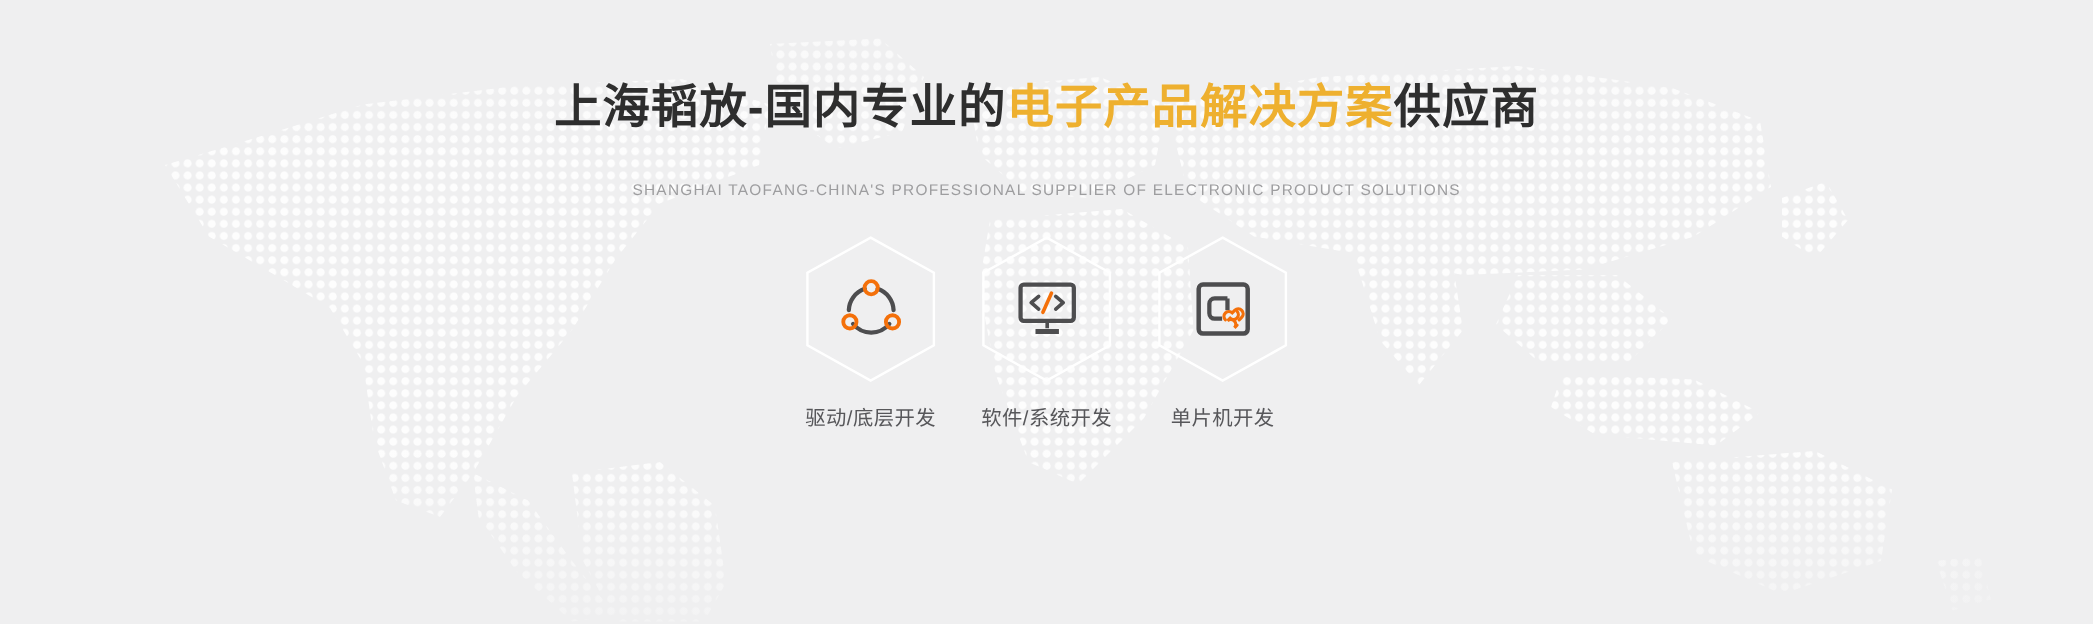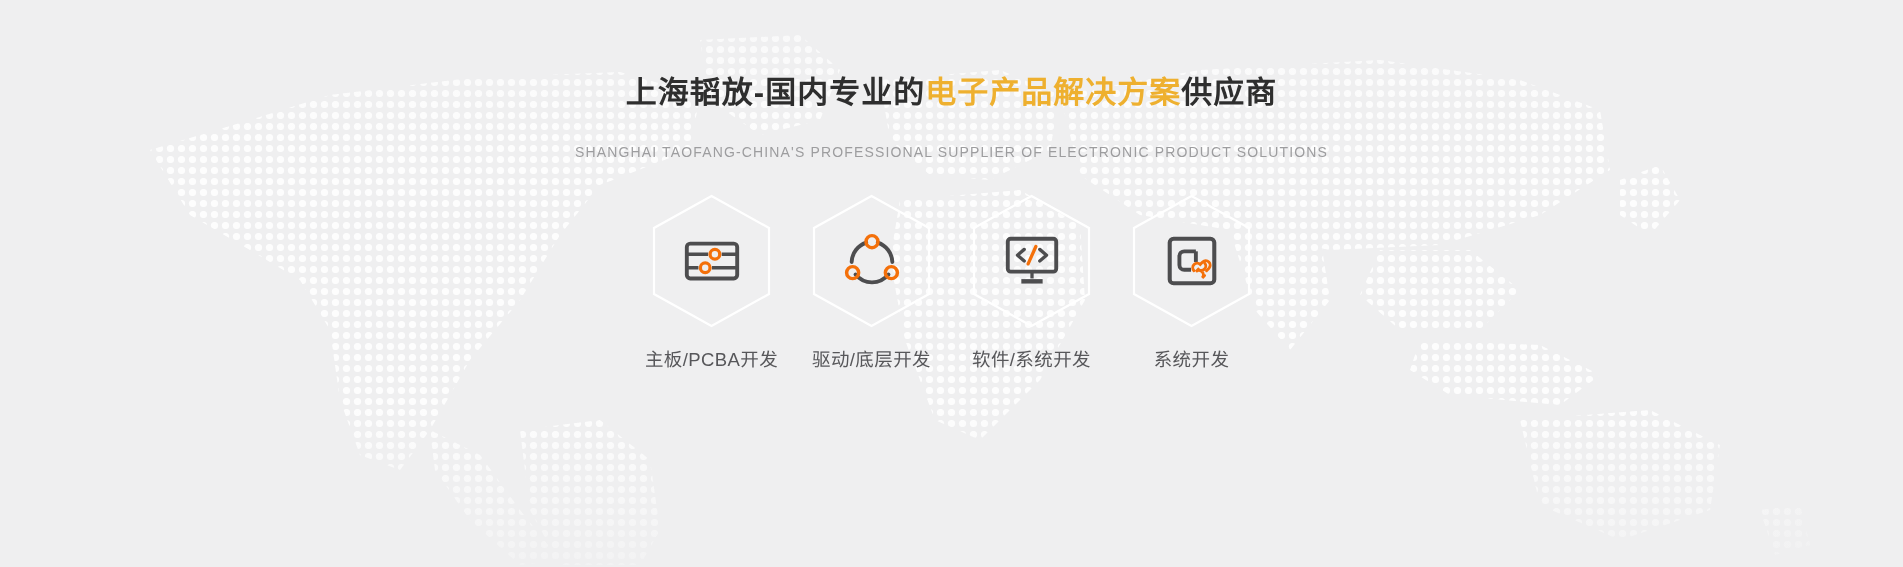--- a/index.html
+++ b/index.html
@@ -45,21 +45,21 @@
     z-index: 3;
     width: 100%;
     height: 100%;
     display: flex;
     flex-direction: column;
     align-items: center;
   }
 
   .headline {
     margin-top: 77px;
-    font-size: 31px;
+    font-size: 43px;
     font-weight: bold;
     letter-spacing: 1px;
     color: #2e2e2e;
     line-height: 1;
     white-space: nowrap;
   }
   .headline .hl-accent { color: #eeb02f; }
 
   .subhead {
     margin-top: 15px;
@@ -173,35 +173,20 @@
   <div class="content">
 
     <h1 class="headline"><span>上海韬放-国内专业的</span><span class="hl-accent">电子产品解决方案</span><span>供应商</span></h1>
 
     <div class="subhead">SHANGHAI TAOFANG-CHINA'S PROFESSIONAL SUPPLIER OF ELECTRONIC PRODUCT SOLUTIONS</div>
 
 
     <div class="hex-row">
 
 
-      <div class="hex-item">
-        <div class="hex-wrap">
-          <svg class="hex-outline" viewBox="0 0 123 134">
-            <polygon points="61.5,2 119,34 119,100 61.5,132 4,100 4,34" fill="none" stroke="#ffffff" stroke-width="2.2"></polygon>
-          </svg>
-          <svg class="hex-icon" viewBox="0 0 64 64">
-            <rect x="6" y="14" width="52" height="36" rx="3.5" fill="none" stroke="#4d4d4f" stroke-width="4"></rect>
-            <path d="M6 25 L28 25 M42 25 L58 25" stroke="#4d4d4f" stroke-width="3.6"></path>
-            <path d="M6 39 L18 39 M32 39 L58 39" stroke="#4d4d4f" stroke-width="3.6"></path>
-            <circle cx="35" cy="25" r="5" fill="none" stroke="#f4700a" stroke-width="3.4"></circle>
-            <circle cx="25" cy="39" r="5" fill="none" stroke="#f4700a" stroke-width="3.4"></circle>
-          </svg>
-        </div>
-        <div class="hex-label">主板/PCBA开发</div>
-      </div>
 
       <div class="hex-item">
         <div class="hex-wrap">
           <svg class="hex-outline" viewBox="0 0 123 134">
             <polygon points="61.5,2 119,34 119,100 61.5,132 4,100 4,34" fill="none" stroke="#ffffff" stroke-width="2.2"></polygon>
           </svg>
           <svg class="hex-icon" viewBox="0 0 64 64">
             <path d="M38 13 A22 22 0 0 1 53 33" fill="none" stroke="#4d4d4f" stroke-width="4" stroke-linecap="round"></path>
             <path d="M49 46 A22 22 0 0 1 15 46" fill="none" stroke="#4d4d4f" stroke-width="4" stroke-linecap="round"></path>
             <path d="M11 33 A22 22 0 0 1 26 13" fill="none" stroke="#4d4d4f" stroke-width="4" stroke-linecap="round"></path>
@@ -238,19 +223,19 @@
           <svg class="hex-icon" viewBox="0 0 64 64">
             <rect x="9" y="9" width="46" height="46" rx="4" fill="none" stroke="#4d4d4f" stroke-width="4.2"></rect>
             <path d="M36 22 L24 22 A5 5 0 0 0 19 27 L19 36 A5 5 0 0 0 24 41 L31 41" fill="none" stroke="#4d4d4f" stroke-width="4"></path>
             <path d="M36 22 L36 33" fill="none" stroke="#4d4d4f" stroke-width="4"></path>
             <g stroke="#f4700a" stroke-width="3" fill="none" stroke-linecap="round">
               <path d="M34 42 A4.6 4.6 0 0 1 40.5 35.5 L43 33 A4.6 4.6 0 0 1 49.5 39.5 L47 42"></path>
               <path d="M45 34 A4.6 4.6 0 0 1 38.5 40.5 L36 43 A4.6 4.6 0 0 1 42.5 49.5 L45 47"></path>
             </g>
           </svg>
         </div>
-        <div class="hex-label">系统开发</div>
+        <div class="hex-label">单片机开发</div>
       </div>
 
 
     </div>
   </div>
 </div>
 
 </body></html>

